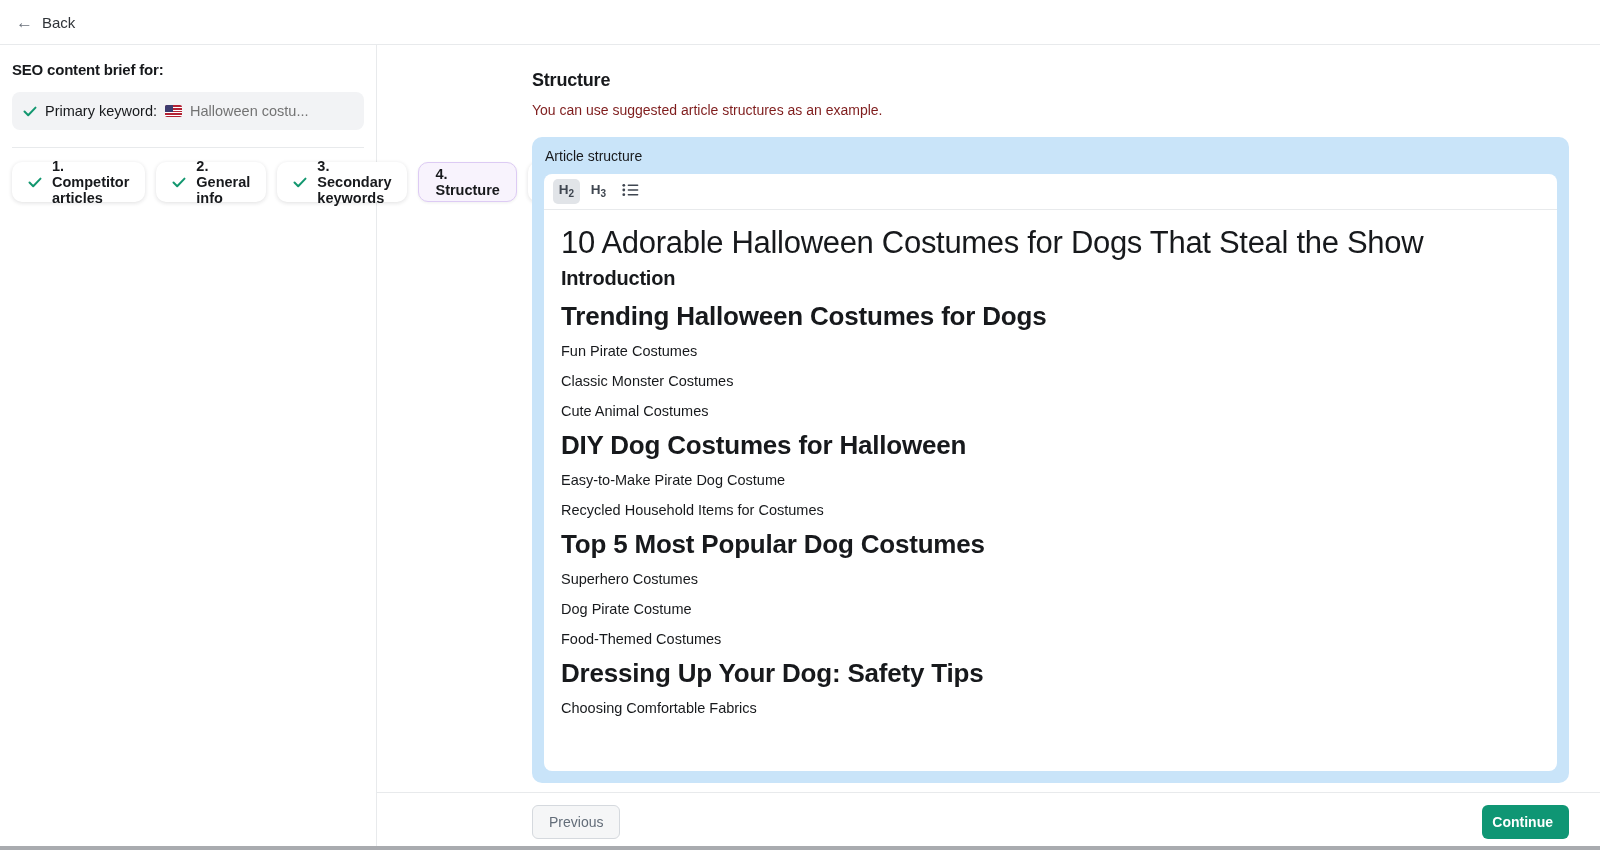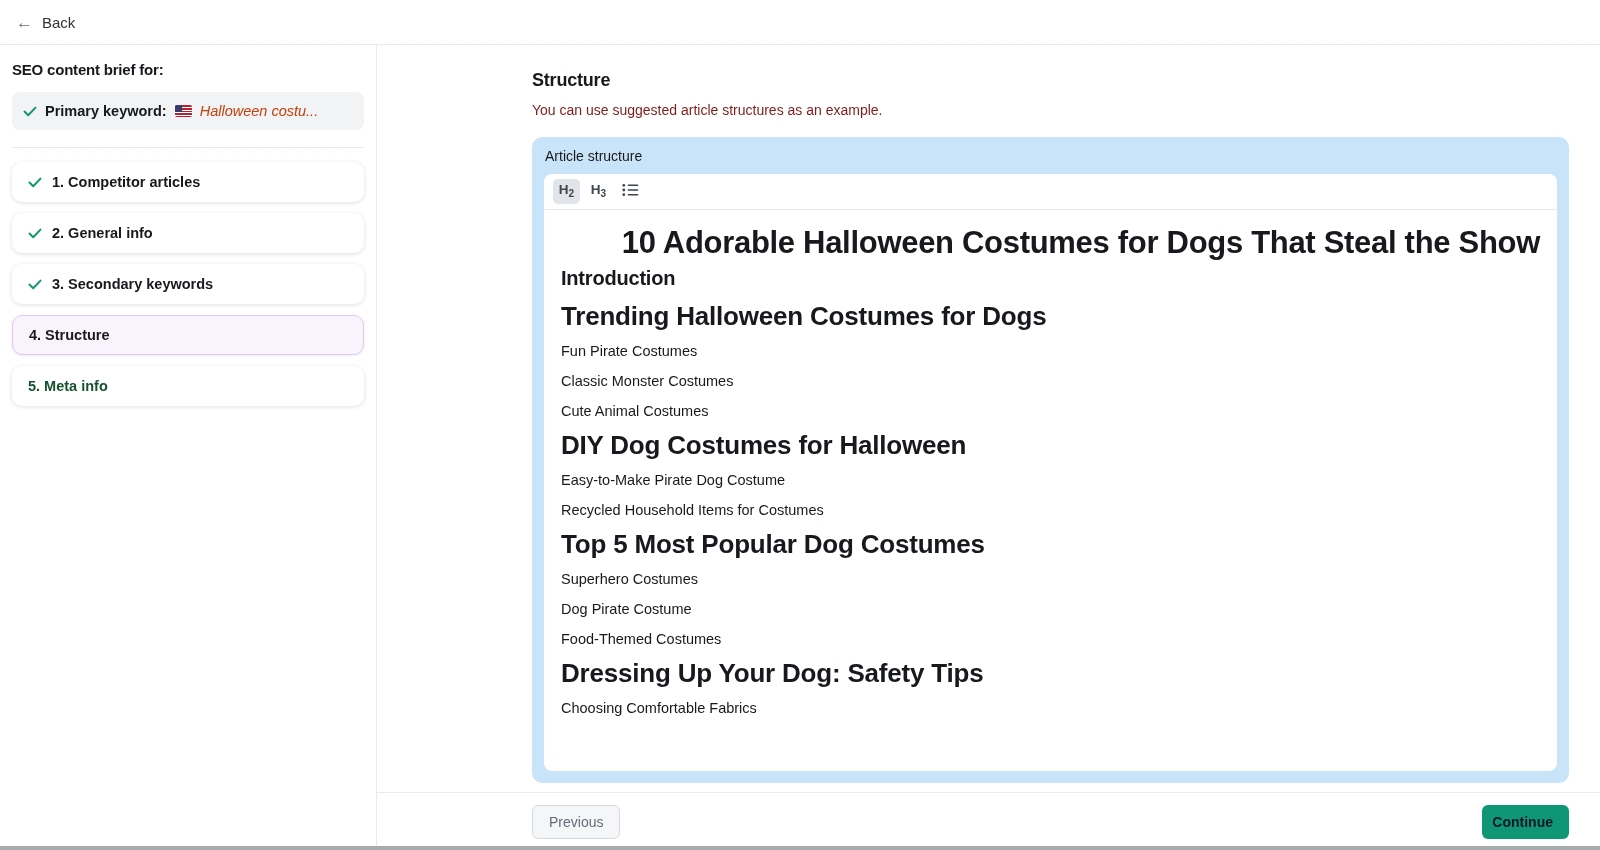--- a/index.html
+++ b/index.html
@@ -56,28 +56,27 @@
     height: 38px;
     background: #f2f3f5;
     border-radius: 8px;
     display: flex;
     align-items: center;
     gap: 8px;
     padding: 0 11px;
     font-size: 14.5px;
     cursor: pointer;
   }
-  .kw-pill .kw-label { font-weight: 700; }
+  .kw-pill .kw-label { font-weight: 400; }
   .kw-pill .kw-value {
-    color: #c2410c;
+    color: #737373;
     font-weight: 500;
     white-space: nowrap;
     overflow: hidden;
     text-overflow: ellipsis;
-    font-style: italic;
   }
   .check { display: inline-flex; align-items: center; flex: none; }
   .flag {
     width: 17px; height: 12px;
     border-radius: 2px;
     position: relative;
     overflow: hidden;
     flex: none;
     background: repeating-linear-gradient(180deg, #b22234 0 1.1px, #b22234 1.1px 1.9px, #ffffff 1.9px 2.8px);
     background-size: 100% 12px;
@@ -87,21 +86,21 @@
     position: absolute;
     left: 0; top: 0;
     width: 7.5px; height: 6.5px;
     background: #3c3b6e;
   }
   .sidebar-divider {
     border: none;
     border-top: 1px solid #e8eaec;
     margin: 17px 0 14px 0;
   }
-  .steps { display: flex; flex-direction: column; gap: 11px; }
+  .steps { display: flex; flex-direction: row; gap: 11px; }
   .step {
     height: 40px;
     background: #ffffff;
     border-radius: 10px;
     box-shadow: 0 1px 4px rgba(25, 28, 33, 0.14);
     display: flex;
     align-items: center;
     gap: 10px;
     padding: 0 16px;
     font-size: 14.5px;
@@ -197,23 +196,22 @@
     flex: 1;
     min-height: 0;
     overflow: hidden;
     padding: 6px 17px 0 17px;
     cursor: text;
   }
   .editor h1 {
     margin: 8px 0 0 0;
     font-size: 31px;
     line-height: 37px;
-    font-weight: 700;
+    font-weight: 400;
     letter-spacing: -0.3px;
-    text-align: right;
   }
   .editor h2 {
     margin: 12px 0 0 0;
     font-size: 26px;
     line-height: 27px;
     font-weight: 700;
     letter-spacing: -0.2px;
   }
   .editor h1 + h2 {
     margin-top: 4px;
@@ -247,21 +245,21 @@
   }
   .btn-prev {
     background: #f5f6f7;
     border: 1px solid #d5d9de;
     color: #636d79;
     font-weight: 500;
   }
   .btn-continue {
     background: var(--continue-green, #0f9674);
     border: none;
-    color: #0f172a;
+    color: #ffffff;
     font-weight: 700;
     padding-left: 10px;
   }
 
   .bottom-strip {
     position: absolute;
     left: 0; right: 0; bottom: 0;
     height: 4px;
     background: #a9abaf;
   }

